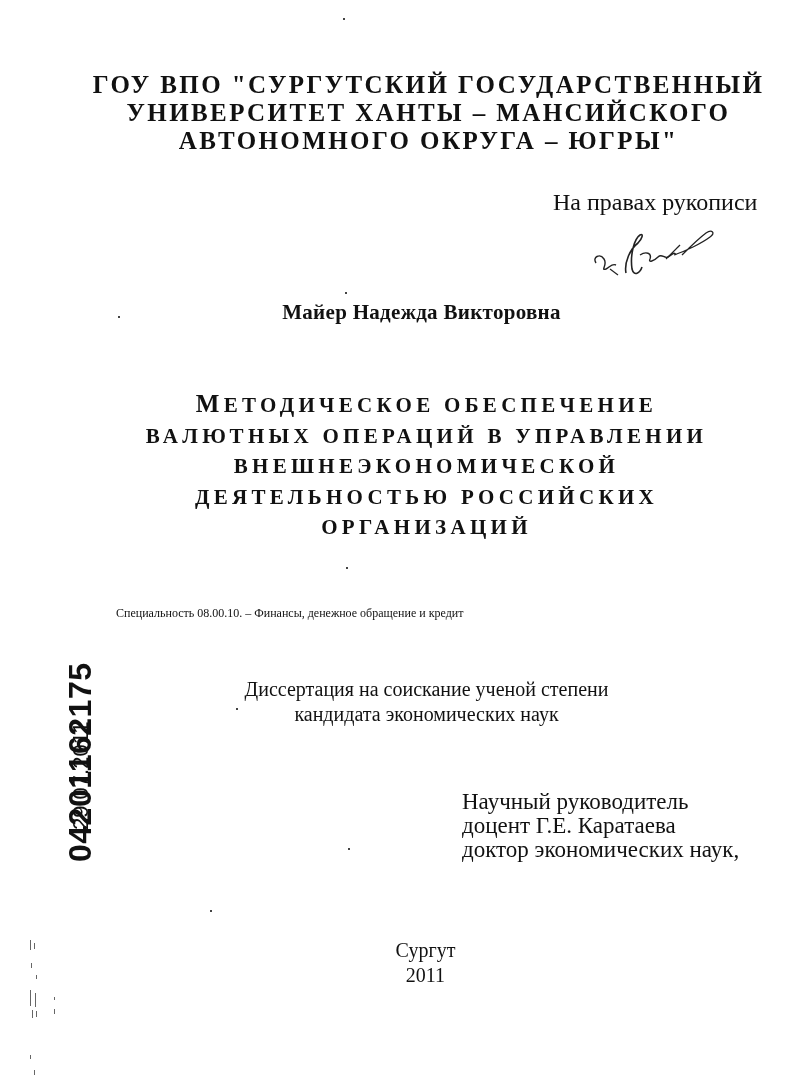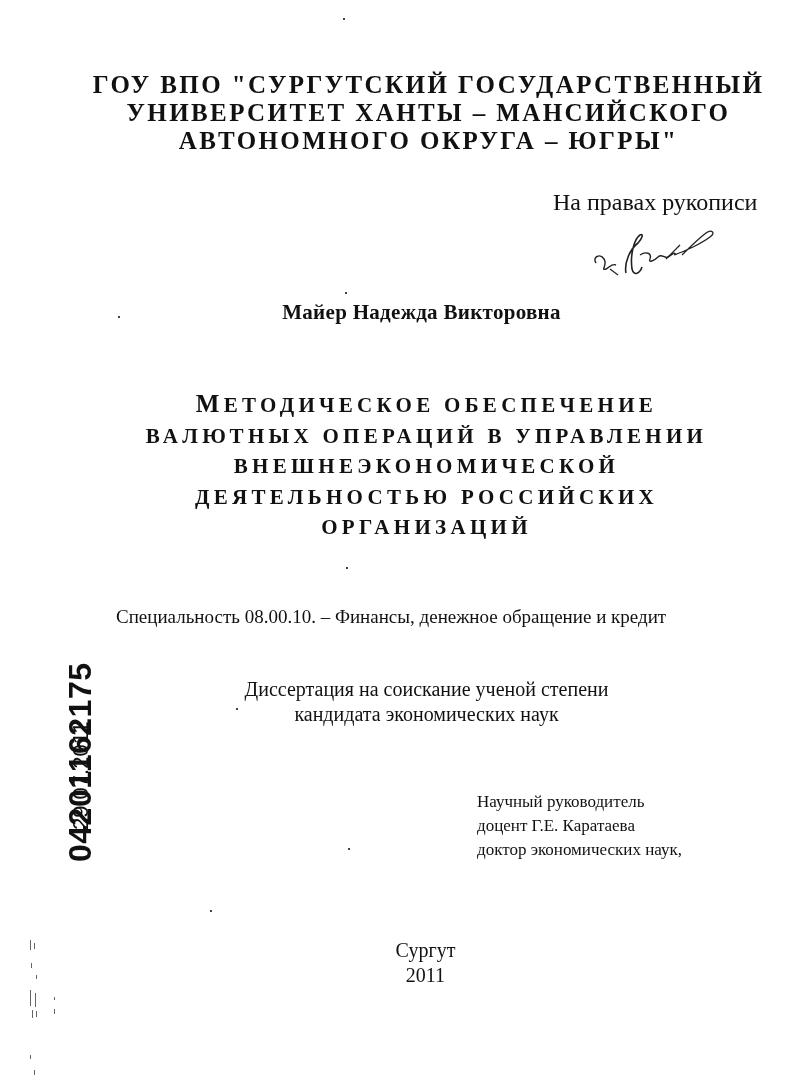--- a/index.html
+++ b/index.html
@@ -60,36 +60,35 @@
       font-weight: bold;
       font-size: 21px;
       line-height: 30.5px;
       letter-spacing: 4.3px;
     }
     .thesis-title div { white-space: nowrap; }
     .thesis-title .cap { font-size: 25px; }
     .specialty {
       top: 606px;
       left: 116px;
-      font-size: 19px;
+      font-size: 12px;
       white-space: nowrap;
     }
     .degree {
       top: 677px;
       left: 28px;
       font-size: 20px;
       line-height: 25px;
     }
     .degree div { white-space: nowrap; }
     .supervisor {
       top: 790px;
       left: 462px;
-      font-size: 17px;
+      font-size: 23px;
       line-height: 24px;
-      margin-left: 15px;
     }
     .supervisor div { white-space: nowrap; }
     .place {
       top: 938px;
       left: 27px;
       font-size: 20px;
       line-height: 25px;
     }
     .stamp {
       left: 0;

